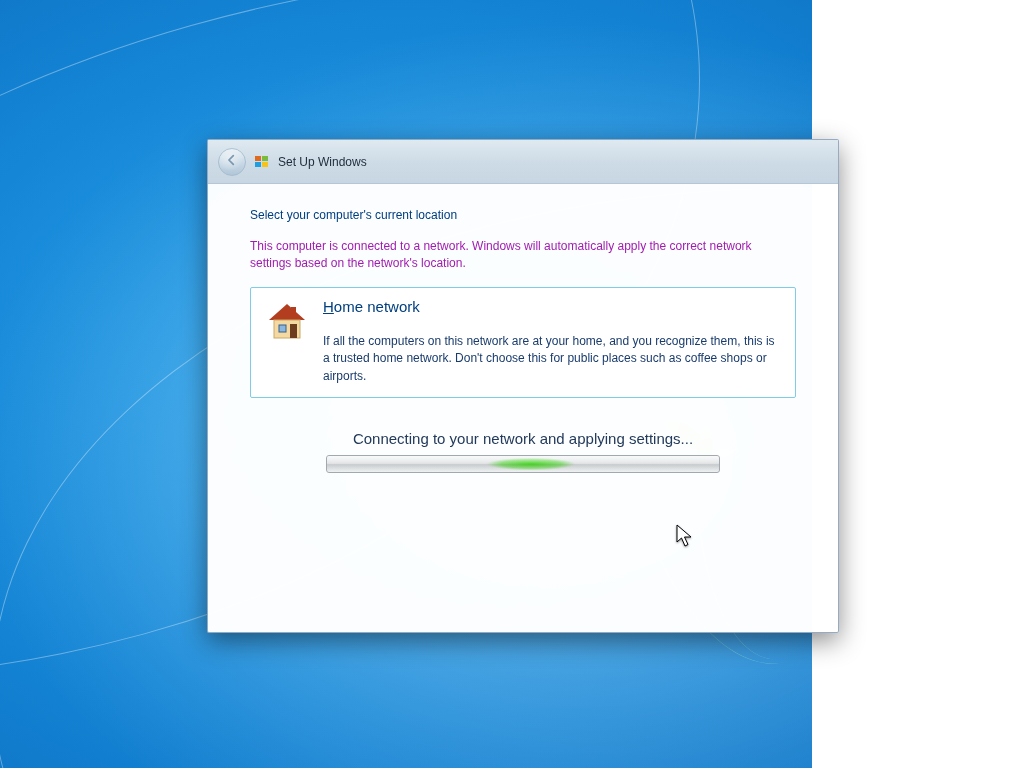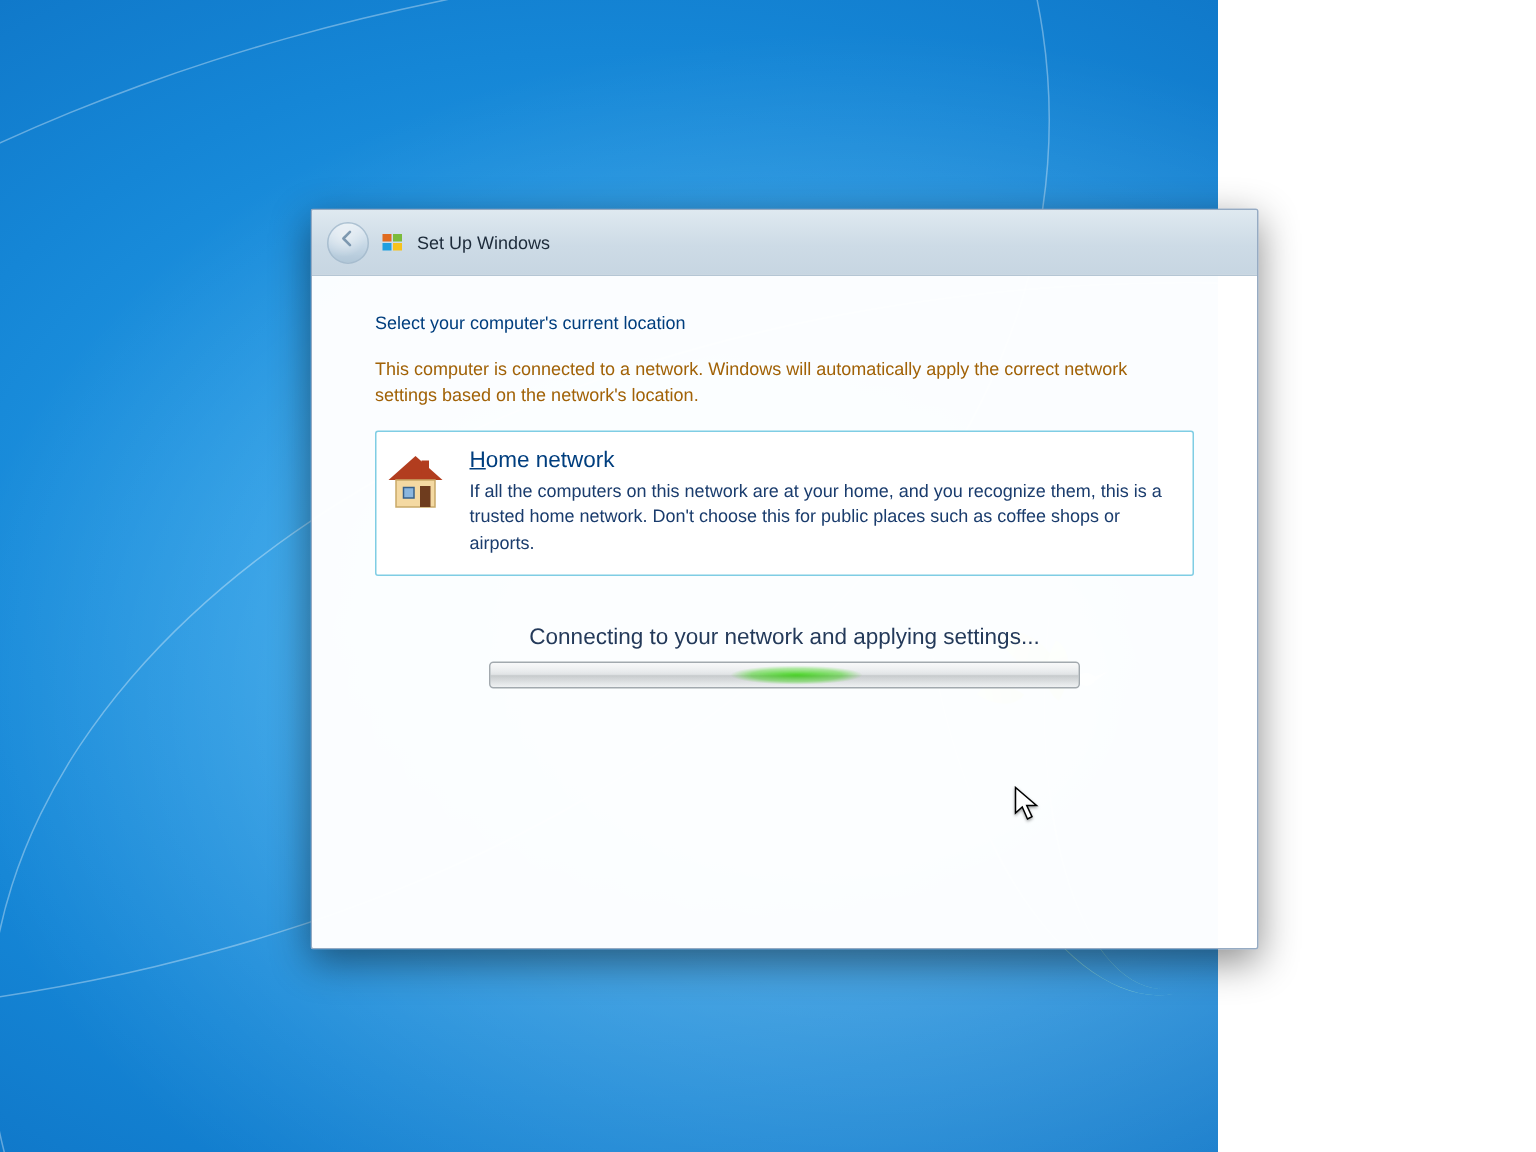--- a/index.html
+++ b/index.html
@@ -48,34 +48,34 @@
         linear-gradient(#f7fbff,#c3d6e6 55%,#9db9cf);
       border: 1px solid #8aa6bd; display:flex; align-items:center; justify-content:center;
       opacity: .55;
     }
     .back-btn svg { width: 14px; height: 14px; }
     .app-icon { width: 16px; height: 16px; display:block; }
     .titlebar-title { font-size: 12px; color: #1d2b3a; }
 
     .content { padding: 24px 42px 0 42px; }
     .page-heading { color: #003e7e; font-size: 12px; font-weight: 400; margin-bottom: 16px; }
-    .explain { font-size: 12px; color: #a16207; line-height: 1.45; margin-bottom: 14px; }
+    .explain { font-size: 12px; color: #a21caf; line-height: 1.45; margin-bottom: 14px; }
 
     .option-card {
       border: 1px solid #7fcde4;
       background: #fff;
       border-radius: 2px;
-      padding: 10px 14px 12px 4px;
+      padding: 10px 14px 12px 14px;
       display: flex; gap: 14px;
       cursor: pointer;
     }
     .option-icon { width: 44px; flex: none; padding-top: 2px; }
     .option-title { color: #003e7e; font-size: 15px; font-weight: 400; }
     .option-title .u { text-decoration: underline; }
-    .option-desc { color: #1a3c6d; font-size: 12px; line-height: 1.45; margin-top: 4px; }
+    .option-desc { color: #1a3c6d; font-size: 12px; line-height: 1.45; margin-top: 18px; }
 
     .progress-area { text-align: center; margin-top: 32px; }
     .progress-label { font-size: 15px; color: #243a5a; margin-bottom: 8px; }
     .progress-bar {
       width: 394px; height: 18px; margin: 0 auto;
       border: 1px solid #a2a9ae; border-radius: 3px;
       background: linear-gradient(#eef0f1,#e2e5e7 48%,#d4d8da 52%,#e9ecee);
       position: relative; overflow: hidden;
     }
     .progress-pulse {

